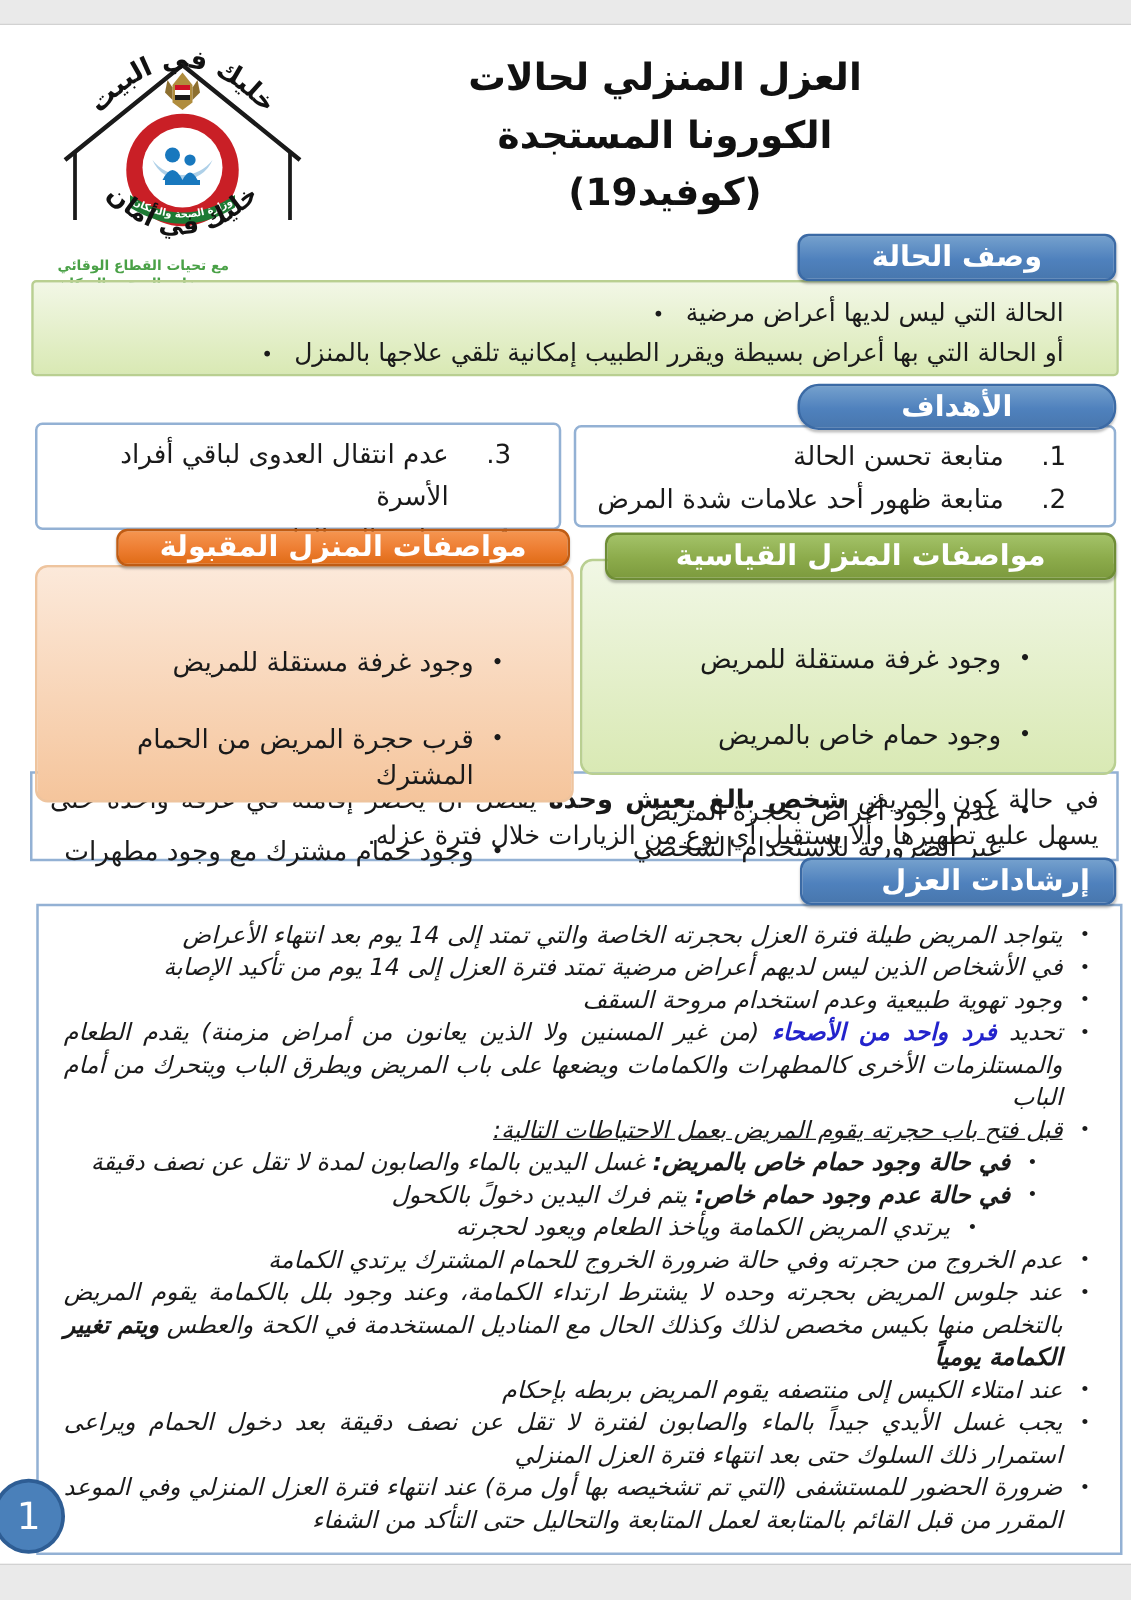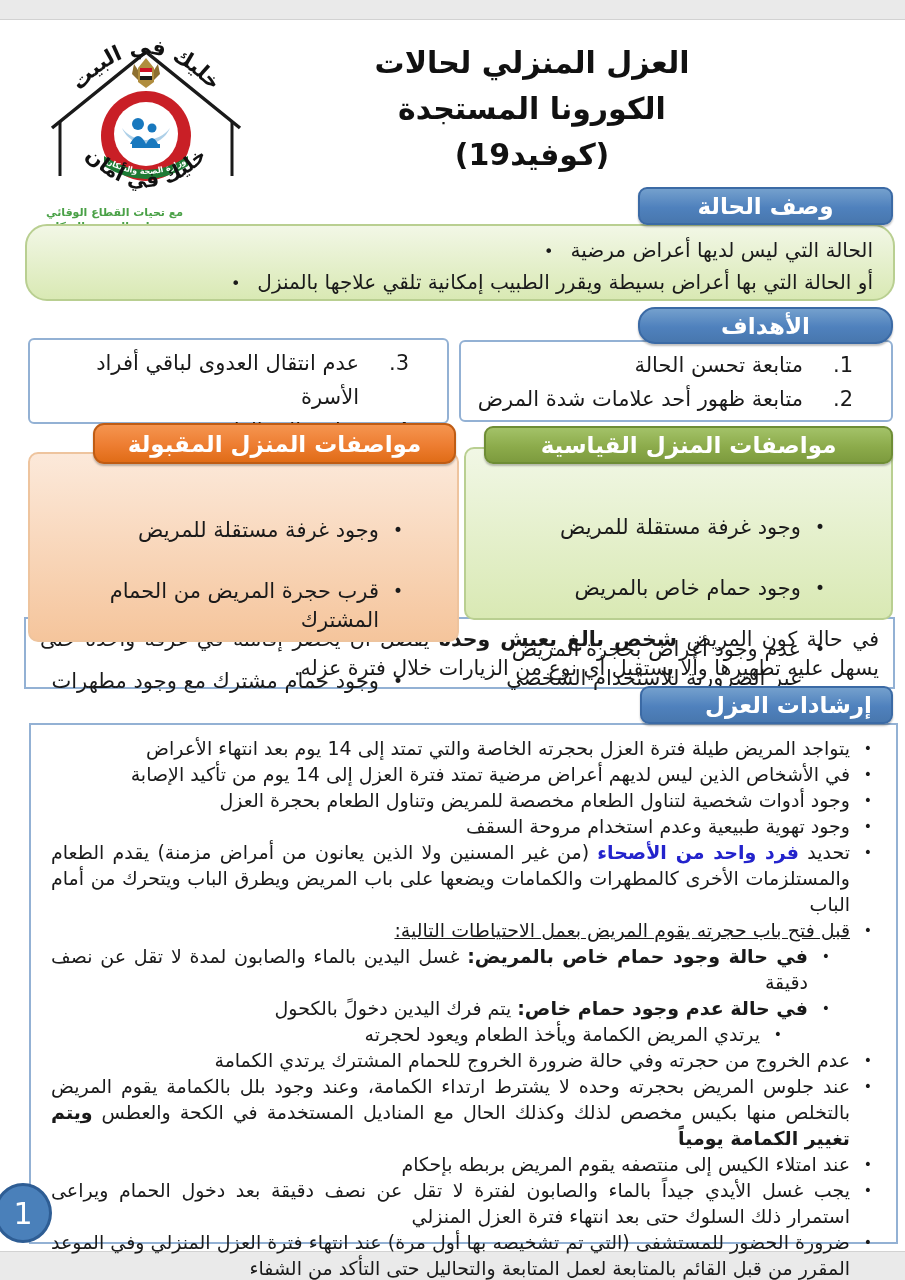--- a/index.html
+++ b/index.html
@@ -30,28 +30,28 @@
     display:flex; align-items:center; justify-content:center; }
   .pill-blue { background:linear-gradient(#74a0cd 0%, #4f81bd 55%, #4877ae 100%);
     border:2px solid #3b6aa5; box-shadow:0 2px 2px rgba(0,0,0,.25); }
   .pill-orange { background:linear-gradient(#f59550 0%, #ed7d31 55%, #e06c17 100%);
     border:2px solid #bf5c14; box-shadow:0 2px 2px rgba(0,0,0,.25); }
   .pill-green { background:linear-gradient(#a3c268 0%, #8cab4b 55%, #7d9b3e 100%);
     border:2px solid #6e8d35; box-shadow:0 2px 2px rgba(0,0,0,.25); }
 
   #descHeader { left:638px; top:187px; width:255px; height:38px; }
   #objHeader  { left:638px; top:307px; width:255px; height:37px;border-radius:17px; }
-  #accHeader  { left:93px;  top:423px; width:363px; height:41px;border-radius:11px; }
+  #accHeader  { left:93px;  top:423px; width:363px; height:30px; }
   #stdHeader  { left:484px; top:426px; width:409px; height:38px; }
   #insHeader  { left:640px; top:686px; width:253px; height:38px;padding-left:44px; }
 
   
   .desc-box { position:absolute; left:25px; top:224px; width:870px; height:77px;
     background:linear-gradient(#f2f7e6, #d9e9b4); border:2px solid #b9cf91;
-    border-radius:22px; z-index:1; padding:9px 20px 0 20px; font-size:20px; }
+    border-radius:4px; z-index:1; padding:9px 42px 0 20px; font-size:20px; }
   .desc-line { direction:ltr; text-align:right; line-height:30px; white-space:nowrap; }
   .desc-line .dm { margin-right:17px; font-size:16px; }
 
   
   .obj-box { position:absolute; background:#fff; border:2px solid #93b1d4;
     border-radius:6px; direction:rtl; font-size:21px; padding:6px 38px 0 10px; }
   #objBoxR { left:459px; top:340px; width:434px; height:82px; }
   #objBoxL { left:28px;  top:338px; width:421px; height:86px; }
   .obj-row { display:flex; gap:22px; line-height:34px; }
   .obj-num { min-width:28px; direction:rtl; }
@@ -72,21 +72,21 @@
   .note-box { position:absolute; left:24px; top:617px; width:871px; height:72px;
     background:#fff; border:2px solid #93b1d4; direction:rtl; text-align:justify;
     font-size:20.5px; line-height:29px; padding:6px 14px; }
   .note-box .b { font-weight:bold; }
 
   
   .ins-box { position:absolute; left:29px; top:723px; width:869px; height:521px;
     background:#fff; border:2px solid #93b1d4; direction:rtl; z-index:2;
     font-size:19px; padding:10px 20px 6px 20px; }
   .ins { position:relative; padding-right:26px; line-height:26px;
-    text-align:justify; }
+    text-align:justify;font-style:italic; }
   .ins::before { content:"•"; position:absolute; right:4px; top:0; font-size:14px; }
   .ins.l2 { margin-right:42px; }
   .ins.l3 { margin-right:90px; }
   .ins .b { font-weight:bold; }
   .ins .bb { font-weight:bold; color:#2323cc; }
   .ins .u { text-decoration:underline; }
 
   
   .page-num { position:absolute; left:-6px; top:1183px; width:58px; height:60px;
     background:#4a80ba; border:3px solid #2e5d94; border-radius:50%;
@@ -198,21 +198,20 @@
     </div>
 
   <div class="note-box">
     <span>في حالة كون المريض </span><span class="b">شخص بالغ يعيش وحدة</span><span> يفضل أن يحصر إقامته في غرفة واحدة حتى يسهل عليه تطهيرها وألا يستقبل أي نوع من الزيارات خلال فترة عزله.</span>
   </div>
 
   <div class="pill pill-blue" id="insHeader">إرشادات العزل</div>
   <div class="ins-box" id="insBox">
       <div class="ins l1"><span>يتواجد المريض طيلة فترة العزل بحجرته الخاصة والتي تمتد إلى 14 يوم بعد انتهاء الأعراض</span></div>
       <div class="ins l1"><span>في الأشخاص الذين ليس لديهم أعراض مرضية تمتد فترة العزل إلى 14 يوم من تأكيد الإصابة</span></div>
-      <div class="ins l1"><span>وجود أدوات شخصية لتناول الطعام مخصصة للمريض وتناول الطعام بحجرة العزل</span></div>
       <div class="ins l1"><span>وجود تهوية طبيعية وعدم استخدام مروحة السقف</span></div>
       <div class="ins l1"><span>تحديد </span><span class="bb">فرد واحد من الأصحاء</span><span> (من غير المسنين ولا الذين يعانون من أمراض مزمنة) يقدم الطعام والمستلزمات الأخرى كالمطهرات والكمامات ويضعها على باب المريض ويطرق الباب ويتحرك من أمام الباب</span></div>
       <div class="ins l1"><span class="u">قبل فتح باب حجرته يقوم المريض بعمل الاحتياطات التالية:</span></div>
       <div class="ins l2"><span class="b">في حالة وجود حمام خاص بالمريض:</span><span> غسل اليدين بالماء والصابون لمدة لا تقل عن نصف دقيقة</span></div>
       <div class="ins l2"><span class="b">في حالة عدم وجود حمام خاص:</span><span> يتم فرك اليدين دخولً بالكحول</span></div>
       <div class="ins l3"><span>يرتدي المريض الكمامة ويأخذ الطعام ويعود لحجرته</span></div>
       <div class="ins l1"><span>عدم الخروج من حجرته وفي حالة ضرورة الخروج للحمام المشترك يرتدي الكمامة</span></div>
       <div class="ins l1"><span>عند جلوس المريض بحجرته وحده لا يشترط ارتداء الكمامة، وعند وجود بلل بالكمامة يقوم المريض بالتخلص منها بكيس مخصص لذلك وكذلك الحال مع المناديل المستخدمة في الكحة والعطس </span><span class="b">ويتم تغيير الكمامة يومياً</span></div>
       <div class="ins l1"><span>عند امتلاء الكيس إلى منتصفه يقوم المريض بربطه بإحكام</span></div>
       <div class="ins l1"><span>يجب غسل الأيدي جيداً بالماء والصابون لفترة لا تقل عن نصف دقيقة بعد دخول الحمام ويراعى استمرار ذلك السلوك حتى بعد انتهاء فترة العزل المنزلي</span></div>

